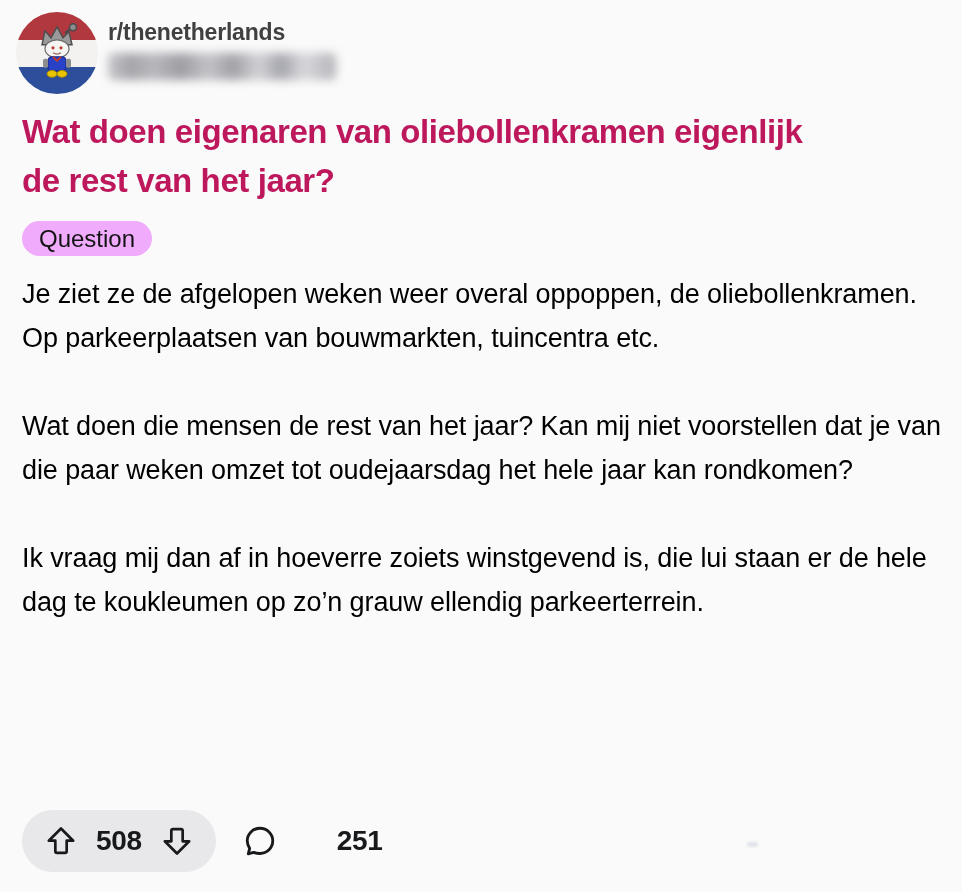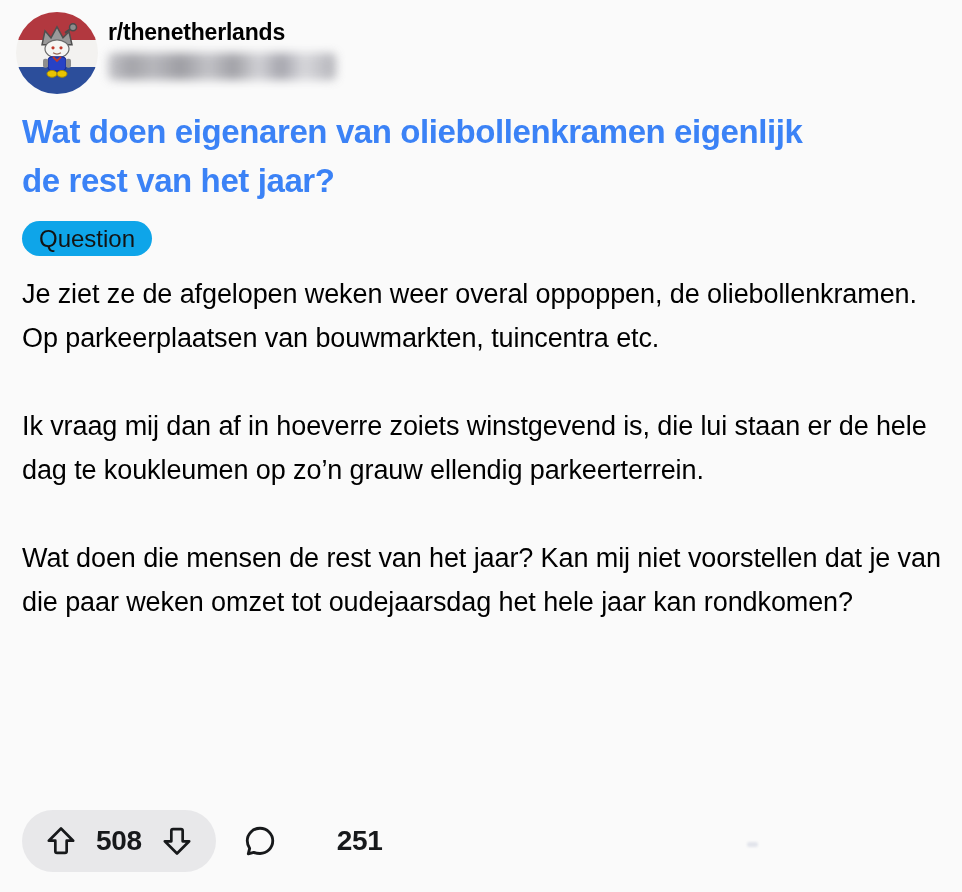--- a/index.html
+++ b/index.html
@@ -19,39 +19,39 @@
     position:relative; flex:0 0 82px;
   }
   .flag-band { position:absolute; left:0; width:100%; }
   .band-red   { top:0; height:34%; background:#b2383f; }
   .band-white { top:34%; height:33%; background:#f3f2f0; }
   .band-blue  { top:67%; height:33%; background:#2c4e9b; }
   .snoo { position:absolute; left:50%; top:50%; transform:translate(-50%,-52%); }
 
   .header-text { margin-left:10px; padding-top:7px; }
   .subreddit-name {
-    font-size:23px; font-weight:700; color:#000000; letter-spacing:-0.2px;
+    font-size:23px; font-weight:700; color:#404040; letter-spacing:-0.2px;
   }
   .username-blur {
     margin-top:7px; width:228px; height:27px; border-radius:5px;
     background:linear-gradient(90deg,
       #b9b9bf 0%, #8f8f96 10%, #a8a8ae 20%, #87878e 32%, #b5b5bb 44%,
       #8b8b92 55%, #c8c8cd 66%, #90909a 76%, #d0d0d5 86%, #a2a2a9 100%);
     filter:blur(5px); opacity:.8;
   }
 
   
   .post-title {
     margin:13px 0 0 6px;
     font-size:33px; line-height:49px; font-weight:700;
-    letter-spacing:-0.4px; color:#3b82f6; max-width:820px;
+    letter-spacing:-0.4px; color:#be185d; max-width:820px;
   }
   .flair {
     display:inline-block; margin:16px 0 0 6px;
-    background:#0ea5e9; color:#131313;
+    background:#f0abfc; color:#131313;
     font-size:24px; line-height:35px; padding:0 17px;
     border-radius:18px;
   }
 
   
   .post-body { margin:16px 0 0 6px; max-width:930px; }
   .post-body p {
     font-size:27px; line-height:44px; color:#000000; letter-spacing:-0.1px;
   }
   .post-body p + p { margin-top:44px; }
@@ -113,22 +113,22 @@
 
   
   <h1 class="post-title">Wat doen eigenaren van oliebollenkramen eigenlijk de rest van het jaar?</h1>
 
   
   <span class="flair">Question</span>
 
   
   <div class="post-body">
     <p>Je ziet ze de afgelopen weken weer overal oppoppen, de oliebollenkramen. Op parkeerplaatsen van bouwmarkten, tuincentra etc.</p>
+    <p>Wat doen die mensen de rest van het jaar? Kan mij niet voorstellen dat je van die paar weken omzet tot oudejaarsdag het hele jaar kan rondkomen?</p>
     <p>Ik vraag mij dan af in hoeverre zoiets winstgevend is, die lui staan er de hele dag te koukleumen op zo’n grauw ellendig parkeerterrein.</p>
-    <p>Wat doen die mensen de rest van het jaar? Kan mij niet voorstellen dat je van die paar weken omzet tot oudejaarsdag het hele jaar kan rondkomen?</p>
   </div>
 
   
   <div class="action-bar">
     <div class="pill vote-pill">
       <button class="icon-btn" aria-label="upvote">
         <svg width="34" height="34" viewBox="0 0 24 24" fill="none" stroke="#17191b" stroke-width="1.9" stroke-linejoin="round" stroke-linecap="round">
           <path d="M12 3.2 L20.6 11.8 H16 V19.2 Q16 20.4 14.8 20.4 H9.2 Q8 20.4 8 19.2 V11.8 H3.4 Z"></path>
         </svg>
       </button>

